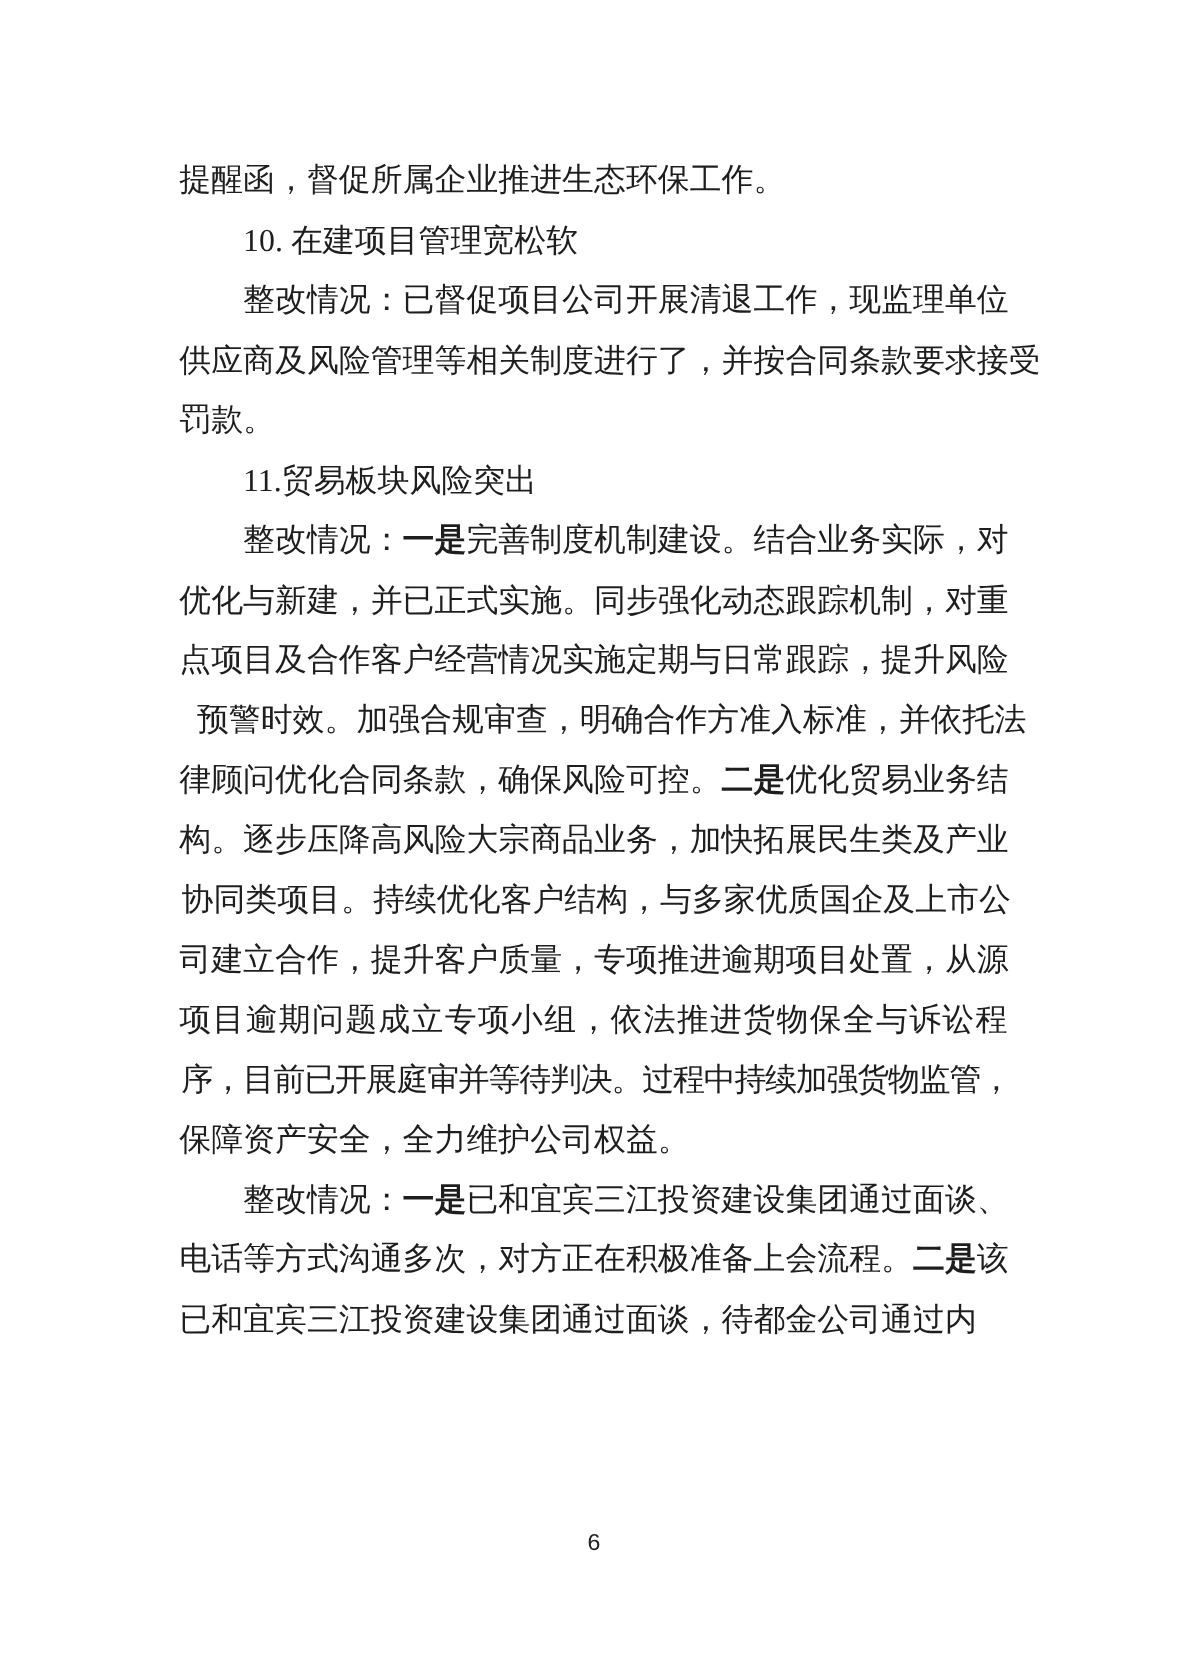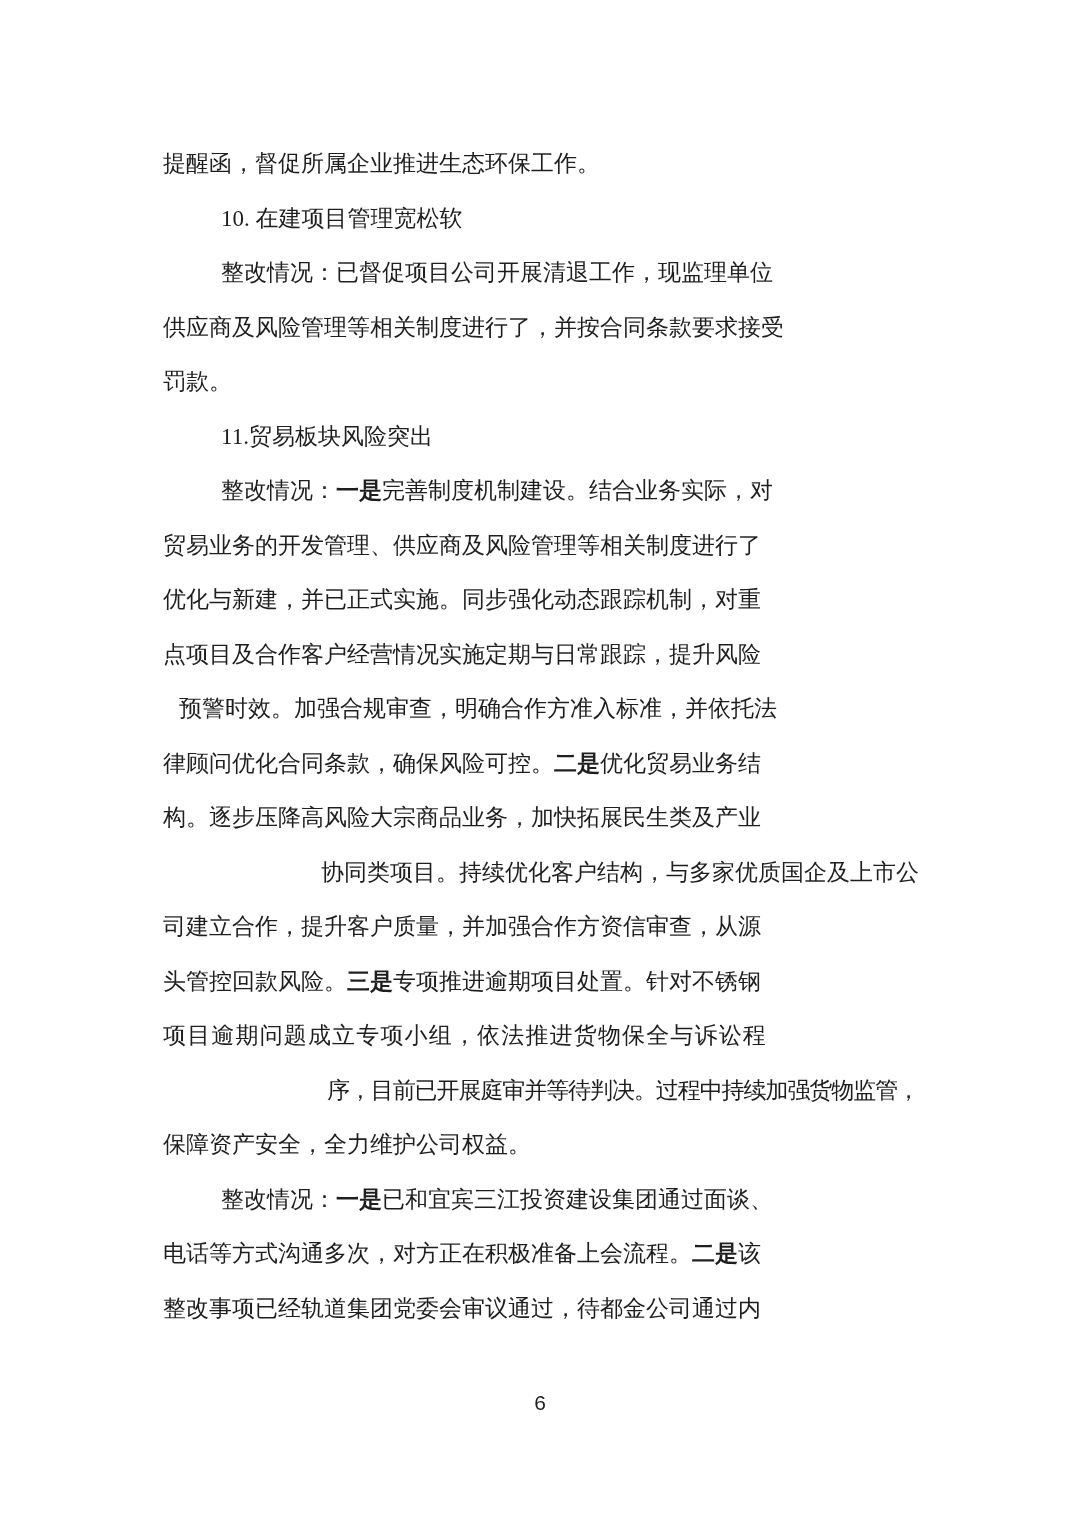--- a/index.html
+++ b/index.html
@@ -17,21 +17,21 @@
   }
   .doc {
     position: absolute;
     left: 163px;
     top: 137px;
     width: 756px;
   }
   .line {
     height: 54.5px;
     line-height: 54.5px;
-    font-size: 23px;
+    font-size: 29px;
     white-space: nowrap;
   }
   .line.indent {
     padding-left: 58px;
   }
   .line .b {
     font-weight: 700;
   }
   .page-number {
     position: absolute;
@@ -49,30 +49,28 @@
 <body>
 
 <div class="doc" id="doc-lines">
     <div class="line"><span class="">提醒函，督促所属企业推进生态环保工作。</span></div>
     <div class="line indent"><span class="">10. 在建项目管理宽松软</span></div>
     <div class="line indent" style="letter-spacing: 0px;"><span class="">整改情况：已督促项目公司开展清退工作，现监理单位</span></div>
     <div class="line" style="letter-spacing: 0px;"><span class="">供应商及风险管理等相关制度进行了，并按合同条款要求接受</span></div>
     <div class="line"><span class="">罚款。</span></div>
     <div class="line indent"><span class="">11.贸易板块风险突出</span></div>
     <div class="line indent" style="letter-spacing: 0px;"><span class="">整改情况：</span><span class="b">一是</span><span class="">完善制度机制建设。结合业务实际，对</span></div>
-    <div class="line" style="letter-spacing: 0px;"><span class="">贸易业务的开发管理、供应商及风险管理等相关制度进行了</span></div>
     <div class="line" style="letter-spacing: 0px;"><span class="">优化与新建，并已正式实施。同步强化动态跟踪机制，对重</span></div>
     <div class="line" style="letter-spacing: 0px;"><span class="">点项目及合作客户经营情况实施定期与日常跟踪，提升风险</span></div>
     <div class="line" style="letter-spacing: 0px; margin-left: 16px;"><span class="">预警时效。加强合规审查，明确合作方准入标准，并依托法</span></div>
     <div class="line" style="letter-spacing: 0px;"><span class="">律顾问优化合同条款，确保风险可控。</span><span class="b">二是</span><span class="">优化贸易业务结</span></div>
     <div class="line" style="letter-spacing: 0px;"><span class="">构。逐步压降高风险大宗商品业务，加快拓展民生类及产业</span></div>
     <div class="line" style="letter-spacing: 0px; text-align: right;"><span class="">协同类项目。持续优化客户结构，与多家优质国企及上市公</span></div>
-    <div class="line" style="letter-spacing: 0px;"><span class="">司建立合作，提升客户质量，并加强合作方资信审查，从源</span></div>
-    <div class="line" style="letter-spacing: 0px;"><span class="">头管控回款风险。</span><span class="b">三是</span><span class="">专项推进逾期项目处置。针对不锈钢</span></div>
+    <div class="line" style="letter-spacing: 0px;"><span class="">司建立合作，提升客户质量，专项推进逾期项目处置，从源</span></div>
     <div class="line" style="letter-spacing: 1.16px;"><span class="">项目逾期问题成立专项小组，依法推进货物保全与诉讼程</span></div>
     <div class="line" style="letter-spacing: -1.07px; text-align: right;"><span class="">序，目前已开展庭审并等待判决。过程中持续加强货物监管，</span></div>
     <div class="line"><span class="">保障资产安全，全力维护公司权益。</span></div>
     <div class="line indent" style="letter-spacing: 0px;"><span class="">整改情况：</span><span class="b">一是</span><span class="">已和宜宾三江投资建设集团通过面谈、</span></div>
     <div class="line" style="letter-spacing: 0px;"><span class="">电话等方式沟通多次，对方正在积极准备上会流程。</span><span class="b">二是</span><span class="">该</span></div>
-    <div class="line" style="letter-spacing: 0px;"><span class="">整改事项已经轨道集团党委会审议通过，待都金公司通过内</span></div>
+    <div class="line" style="letter-spacing: 0px;"><span class="">已和宜宾三江投资建设集团通过面谈，待都金公司通过内</span></div>
   </div>
 
 <div class="page-number">6</div>
 
 </body></html>

